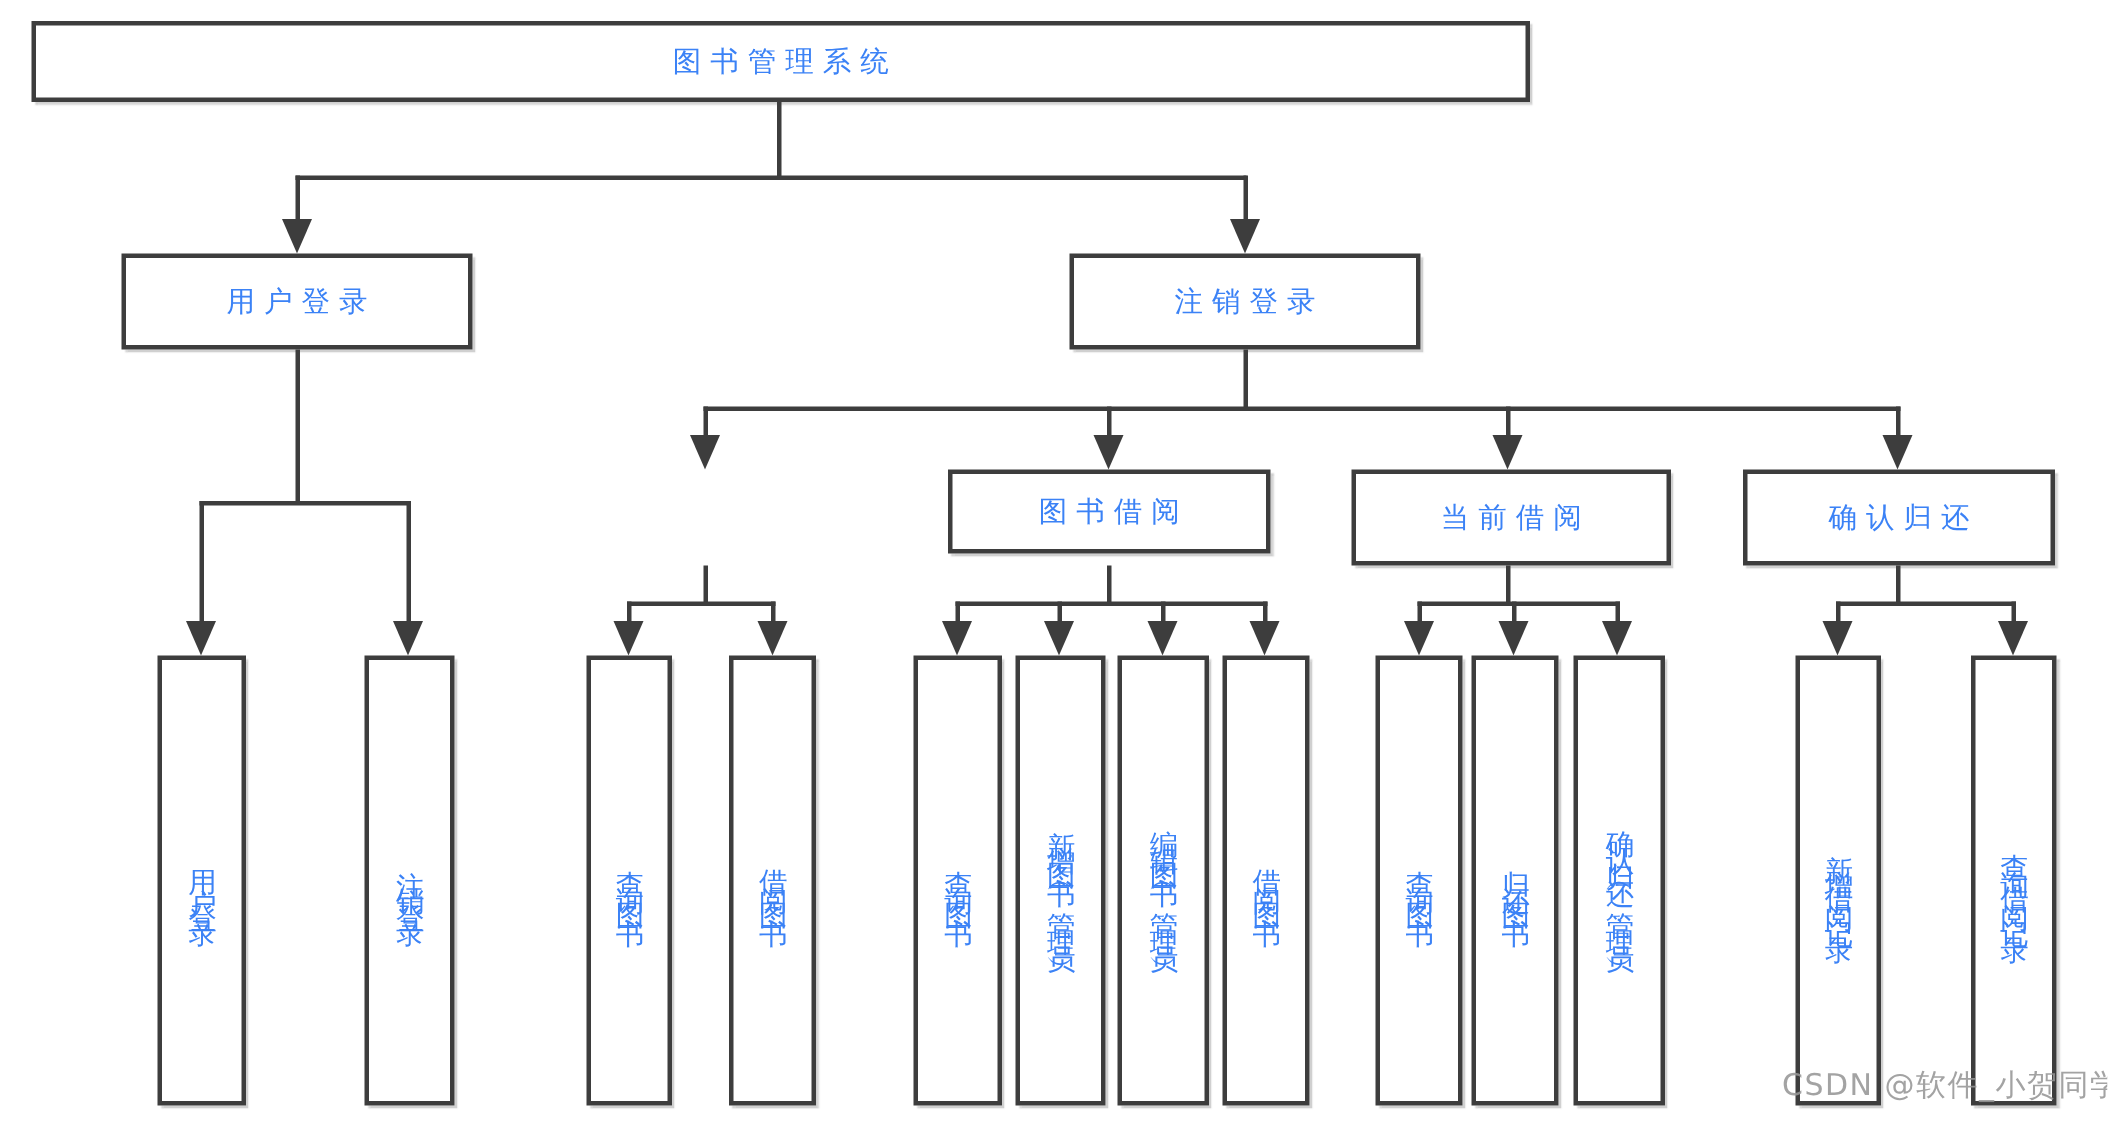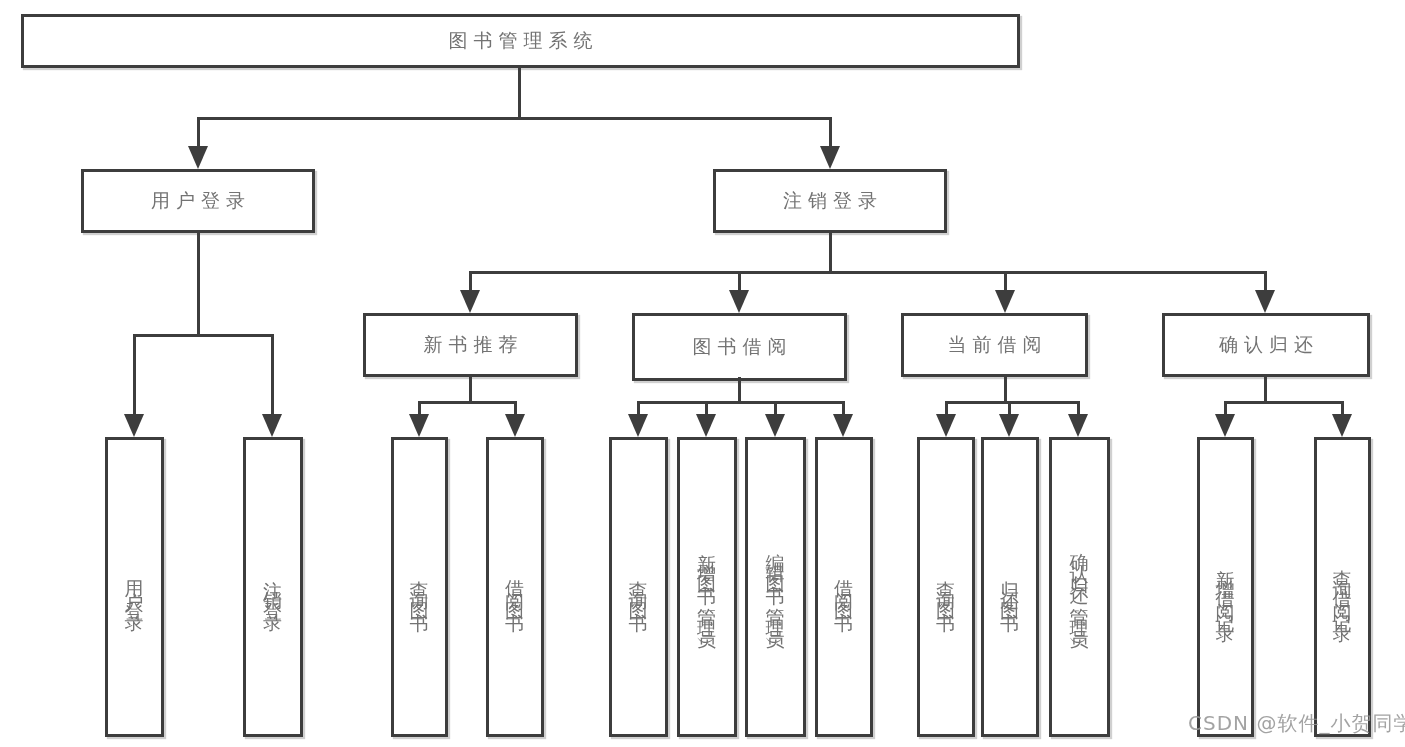--- a/index.html
+++ b/index.html
@@ -9,21 +9,21 @@
     background:#ffffff;
     font-family:"DejaVu Sans","Liberation Sans",sans-serif;
     overflow:hidden;
   }
   .box{
     position:absolute;
     box-sizing:border-box;
     background:#ffffff;
     border:3px solid #3d3d3d;
     box-shadow:2px 2px 1px rgba(120,120,120,0.35);
-    color:#737373;
+    color:#3b82f6;
     display:flex;align-items:center;justify-content:center;
   }
   .box.h{
     font-size:19px;
     letter-spacing:6px;
     font-weight:500;
     white-space:nowrap;
     text-indent:6px; 
   }
   .box.v{
@@ -56,23 +56,22 @@
 </head>
 <body>
 
 <div class="canvas">
 
   <div class="box h" style="left:21px;top:14px;width:999px;height:54px">图书管理系统</div>
 
   <div class="box h" style="left:81px;top:169px;width:234px;height:64px">用户登录</div>
   <div class="box h" style="left:713px;top:169px;width:234px;height:64px">注销登录</div>
 
-  <div class="box h" style="left:363px;top:313px;width:215px;height:64px">新书推荐</div>
-  <div class="box h" style="left:632px;top:313px;width:215px;height:68px">图书借阅</div>
-  <div class="box h" style="left:901px;top:313px;width:187px;height:64px">当前借阅</div>
+  <div class="box h" style="left:632px;top:313px;width:215px;height:56px">图书借阅</div>
+  <div class="box h" style="left:901px;top:313px;width:213px;height:64px">当前借阅</div>
   <div class="box h" style="left:1162px;top:313px;width:208px;height:64px">确认归还</div>
 
   <div class="box v" style="left:105px;top:437px;width:59px;height:300px">用户登录</div>
   <div class="box v" style="left:243px;top:437px;width:60px;height:300px">注销登录</div>
 
   <div class="box v" style="left:391px;top:437px;width:57px;height:300px">查询图书</div>
   <div class="box v" style="left:486px;top:437px;width:58px;height:300px">借阅图书</div>
 
   <div class="box v" style="left:609px;top:437px;width:59px;height:300px">查询图书</div>
   <div class="box v" style="left:677px;top:437px;width:60px;height:300px">新增图书（管理员）</div>

